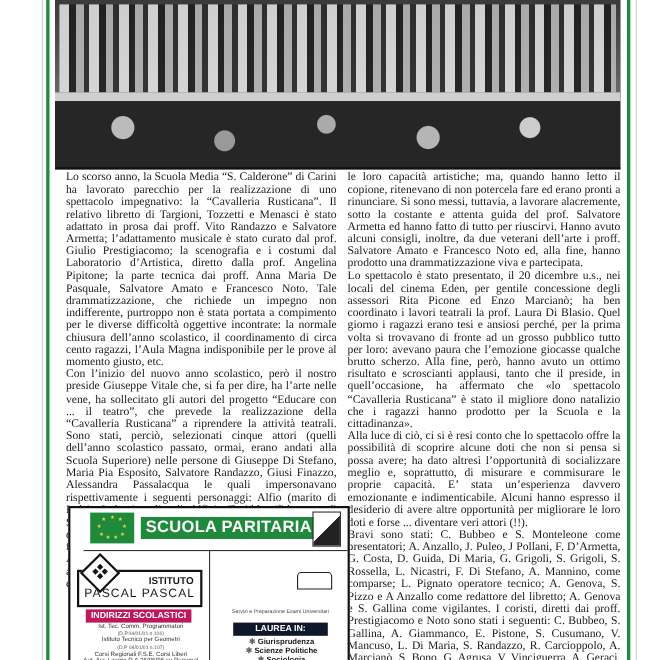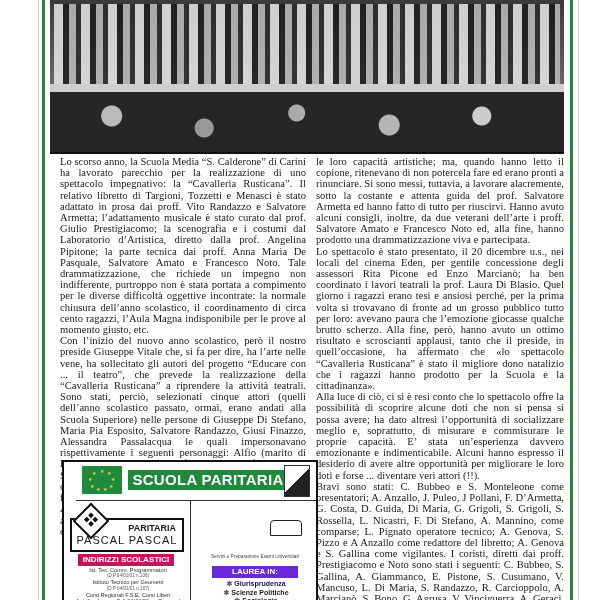--- a/index.html
+++ b/index.html
@@ -27,21 +27,21 @@
   .bp-diamond i { position:absolute; width:4px; height:4px; background:#111; }
   .bp-top { position:absolute; right:6px; top:3px; font-weight:bold; font-size:9px; }
   .bp-name { position:absolute; left:0; right:0; top:14px; text-align:center; font-size:11px; letter-spacing:1px; }
   .ind-head { position:absolute; left:14px; top:92px; width:96px; height:12px; background:#be185d; color:#fff; font-weight:bold; font-size:8px; line-height:12px; text-align:center; }
   .ind-list { position:absolute; left:4px; top:105px; width:120px; font-size:5.6px; line-height:6.2px; text-align:center; color:#333; }
   .ind-list .sub { font-size:4.6px; color:#555; }
   .ispu { position:absolute; left:134px; top:44px; width:112px; height:46px; }
   .ispu-letters { position:absolute; left:4px; top:0; font-family:"Liberation Serif", serif; font-size:38px; line-height:40px; font-weight:bold; letter-spacing:-2px; color:#111; }
   .ispu-book { position:absolute; right:8px; top:14px; width:30px; height:14px; border:1px solid #222; border-radius:4px 4px 0 0; }
   .ispu-tag { position:absolute; left:136px; top:92px; width:110px; font-size:4.8px; color:#444; text-align:center; }
-  .laurea-head { position:absolute; left:148px; top:104px; width:86px; height:12px; background:#6d28d9; color:#fff; font-weight:bold; font-size:8px; line-height:12px; text-align:center; }
+  .laurea-head { position:absolute; left:148px; top:104px; width:86px; height:12px; background:#0f172a; color:#fff; font-weight:bold; font-size:8px; line-height:12px; text-align:center; }
   .laurea-list { position:absolute; left:136px; top:118px; width:112px; font-size:7px; line-height:8.6px; font-weight:bold; text-align:center; }
   .laurea-list span.bullet { color:#666; margin-right:2px; }
 </style>
 </head>
 <body>
 
 <div class="outer-rule" style="left:38px;"></div>
 <div class="green-rule" style="left:42px;"></div>
 <div class="green-rule" style="left:570px;"></div>
 <div class="outer-rule" style="left:578px;"></div>
@@ -85,21 +85,21 @@
   </div>
   <div class="ad-divider"></div>
 
   <div class="bp-box">
     <div class="bp-diamond">
       <i style="left:5px;top:5px;"></i>
         <i style="left:11px;top:5px;"></i>
         <i style="left:5px;top:11px;"></i>
         <i style="left:11px;top:11px;"></i>
     </div>
-    <div class="bp-top">PARITARIA</div>
+    <div class="bp-top">ISTITUTO</div>
     <div class="bp-name">PASCAL PASCAL</div>
   </div>
   <div class="ind-head">INDIRIZZI SCOLASTICI</div>
   <div class="ind-list">
     <div>Ist. Tec. Comm. Programmatori</div>
     <div class="sub">(D.P.04/01/01 n.106)</div>
     <div>Istituto Tecnico per Geometri</div>
     <div class="sub">(D.P 04/01/01 n.107)</div>
     <div>Corsi Regionali F.S.E. Corsi Liberi</div>
     <div>Aut. Ass.Lavoro D.A.26/06/96 su Personal</div>

